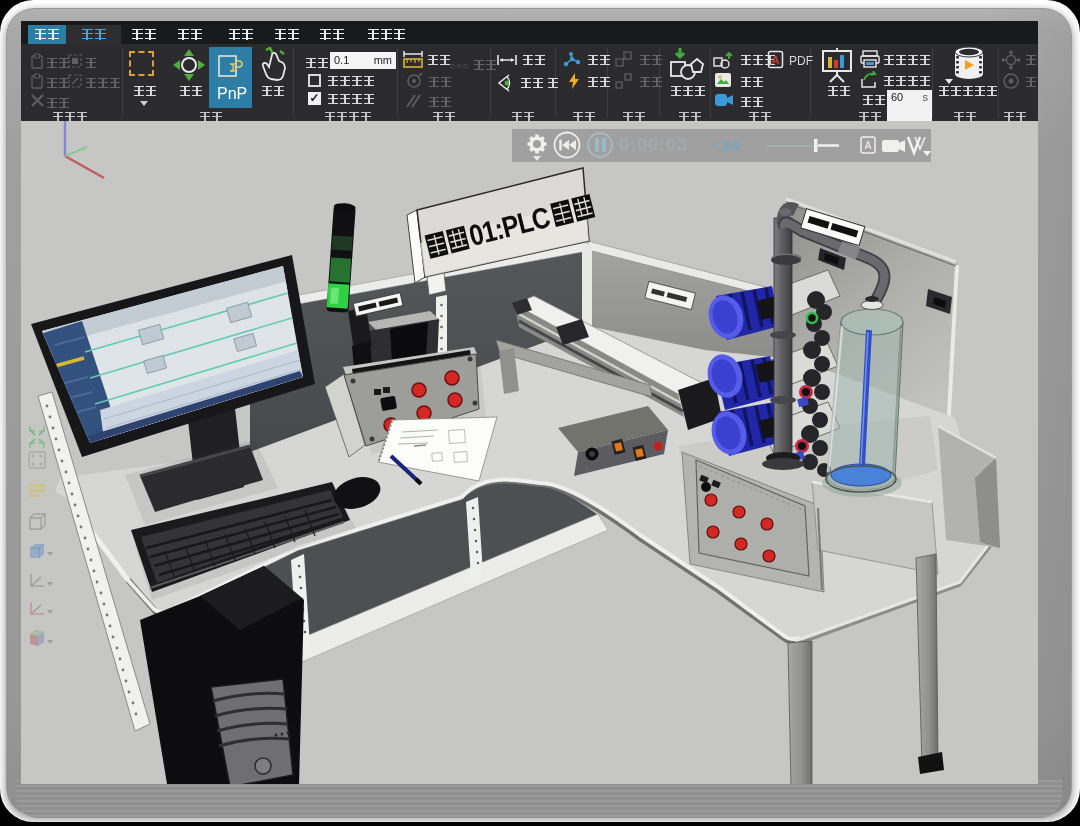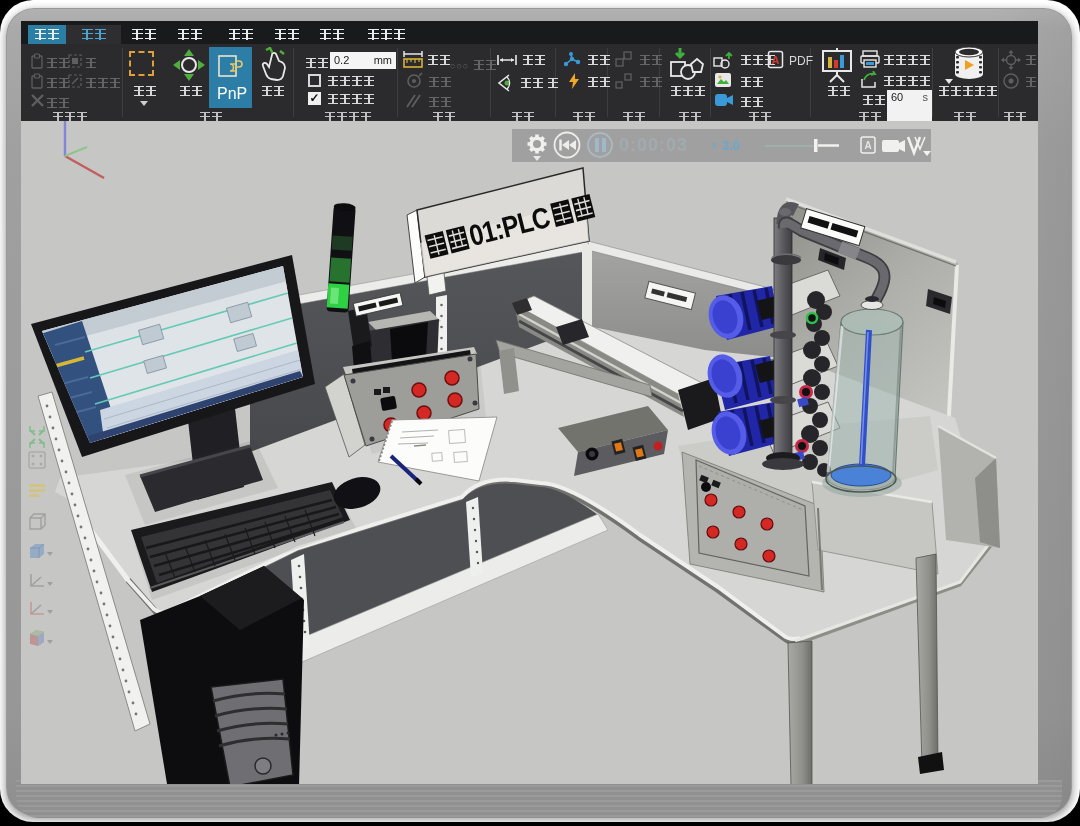--- a/index.html
+++ b/index.html
@@ -100,21 +100,21 @@
     <div class="t" style="left:196px;top:64px;color:#fff;font-size:16px">PnP</div>
     <svg class="ic" style="left:237px;top:26px" width="30" height="34" viewBox="0 0 30 34">
         <path d="M8 3 l4-2 3 6" stroke="#4fae3d" stroke-width="2.5" fill="none"></path>
         <path d="M22 4 l4 3" stroke="#4fae3d" stroke-width="2.5" fill="none"></path>
         <path d="M14 8 c0-2 3-3 4-1 l3 7 c4 1 6 3 6 7 l-2 8 c-1 3-3 4-6 4 l-6-1 c-3-1-4-2-5-5 l-3-8 c-1-3 2-4 4-2 l2 3z" fill="none" stroke="#e8e8e8" stroke-width="1.8"></path>
       </svg>
     <div class="t" style="left:240px;top:64px"><i class="cj"></i><i class="cj"></i></div>
 
     <div class="t" style="left:284px;top:36px"><i class="cj"></i><i class="cj"></i></div>
     <div style="position:absolute;left:309px;top:31px;width:66px;height:17px;background:#f5f5f5;font-size:11px;color:#222">
-        <span style="position:absolute;left:4px;top:2px">0.2</span>
+        <span style="position:absolute;left:4px;top:2px">0.1</span>
         <span style="position:absolute;right:4px;top:2px">mm</span>
       </div>
     <div style="position:absolute;left:287px;top:53px;width:13px;height:13px;border:2px solid #d8d8d8"></div>
     <div class="t" style="left:306px;top:54px"><i class="cj"></i><i class="cj"></i><i class="cj"></i><i class="cj"></i></div>
     <div style="position:absolute;left:287px;top:71px;width:13px;height:13px;background:#f0f0f0;color:#111;font-size:12px;font-weight:bold;line-height:13px;text-align:center">✓</div>
     <div class="t" style="left:306px;top:72px"><i class="cj"></i><i class="cj"></i><i class="cj"></i><i class="cj"></i></div>
 
     <svg class="ic" style="left:381px;top:29px" width="22" height="19" viewBox="0 0 22 19">
         <path d="M2 4 h18" stroke="#e8e8e8" stroke-width="1.5"></path>
         <path d="M2 1 v6 M20 1 v6" stroke="#e8e8e8" stroke-width="1.5"></path>

